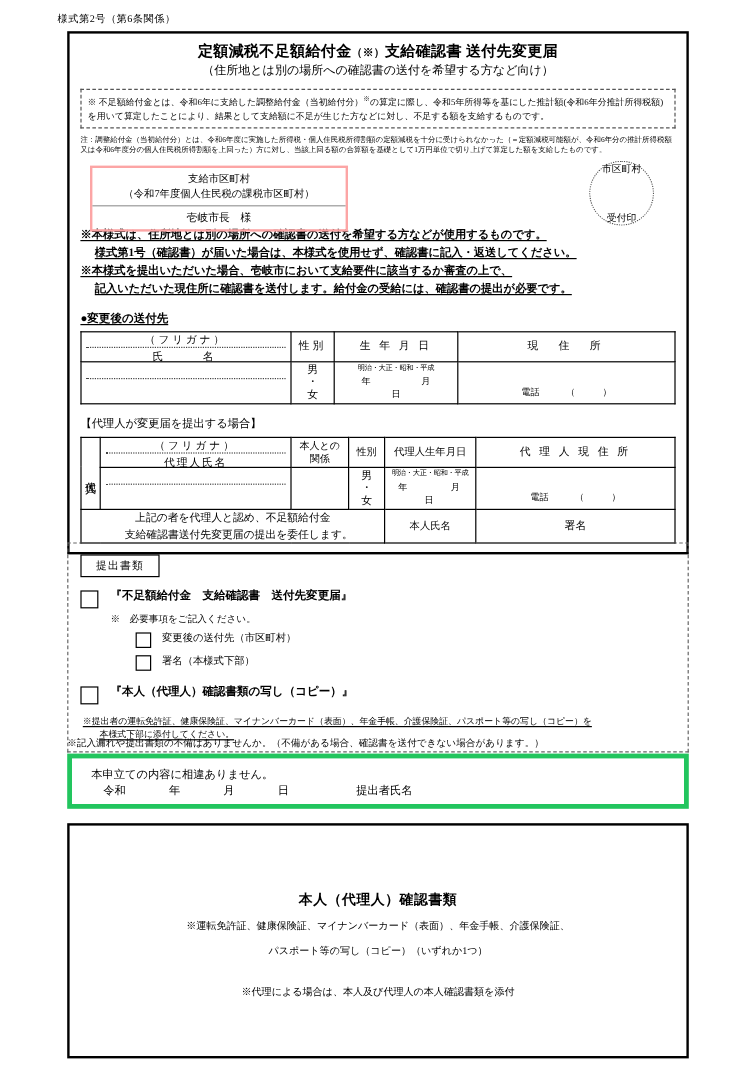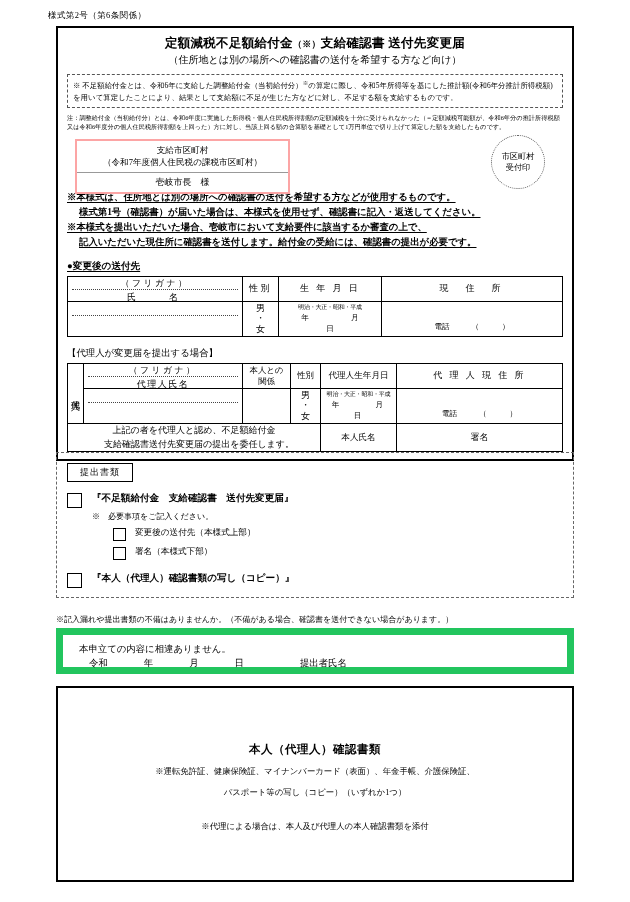--- a/index.html
+++ b/index.html
@@ -56,21 +56,21 @@
     text-align:center;font-size:8.6px;line-height:1.45;
     padding:3px 2px 3px 2px;border-bottom:1px solid #999;
   }
   .muni-bottom{
     text-align:center;font-size:9px;padding:3px 2px 3px 2px;
   }
   .stamp{
     position:absolute;right:18px;top:-4px;
     width:52px;height:52px;border-radius:50%;
     border:1px dotted #555;
-    display:flex;flex-direction:column;align-items:center;justify-content:center;
+    display:flex;flex-direction:column;align-items:center;justify-content:space-between;
     font-size:8.2px;line-height:1.35;text-align:center;
   }
 
   
   .instr{margin-top:7px;}
   .instr div{
     font-size:9.4px;line-height:1.62;font-weight:bold;
     text-decoration:underline;text-underline-offset:2px;
     display:block;
   }
@@ -162,21 +162,21 @@
   .doc-note .n2{padding-left:14px;display:block;text-decoration:none;}
 
   .ask{
     position:absolute;left:56px;top:614px;width:518px;
     font-size:8px;letter-spacing:.02px;
   }
 
   
   .decl{
     position:absolute;left:56px;top:628px;width:518px;
-    box-sizing:border-box;border:7px solid #22c55e;height:46px;
+    box-sizing:border-box;border:4px solid #22c55e;height:46px;
     padding:7px 0 0 16px;
   }
   .decl .l1{font-size:9.4px;line-height:1.5;}
   .decl .l2{font-size:9.4px;line-height:1.5;padding-left:10px;}
   .decl .l2 .g{display:inline-block;width:36px;}
   .decl .l2 .g2{display:inline-block;width:56px;}
 
   
   .attach{
     position:absolute;left:56px;top:686px;width:518px;height:196px;
@@ -359,30 +359,34 @@
     <div class="tag">提出書類</div>
 
     <div class="chk-line">
       <div class="chk"></div>
       <div class="chk-txt">『不足額給付金　支給確認書　送付先変更届』</div>
     </div>
     <div class="sub-note">※　必要事項をご記入ください。</div>
 
     <div class="sub-chk">
       <div class="chk-sm"></div>
-      <div class="sub-chk-txt">変更後の送付先（本様式上部）</div>
+      <div class="sub-chk-txt">変更後の送付先（市区町村）</div>
     </div>
     <div class="sub-chk">
       <div class="chk-sm"></div>
       <div class="sub-chk-txt">署名（本様式下部）</div>
     </div>
 
     <div class="chk-line" style="margin-top:12px">
       <div class="chk"></div>
       <div class="chk-txt">『本人（代理人）確認書類の写し（コピー）』</div>
+    </div>
+    <div class="doc-note">
+      <span>※提出者の運転免許証、健康保険証、マイナンバーカード（表面）、年金手帳、介護保険証、パスポート等の写し（コピー）を</span>
+      <span class="n2">本様式下部に添付してください。</span>
     </div>
   </div>
 
   <div class="ask">※記入漏れや提出書類の不備はありませんか。（不備がある場合、確認書を送付できない場合があります。）</div>
 
   <div class="decl">
     <div class="l1">本申立ての内容に相違ありません。</div>
     <div class="l2">
       <span>令和</span><span class="g"></span><span>年</span><span class="g"></span><span>月</span><span class="g"></span><span>日</span><span class="g2"></span><span>提出者氏名</span>
     </div>

